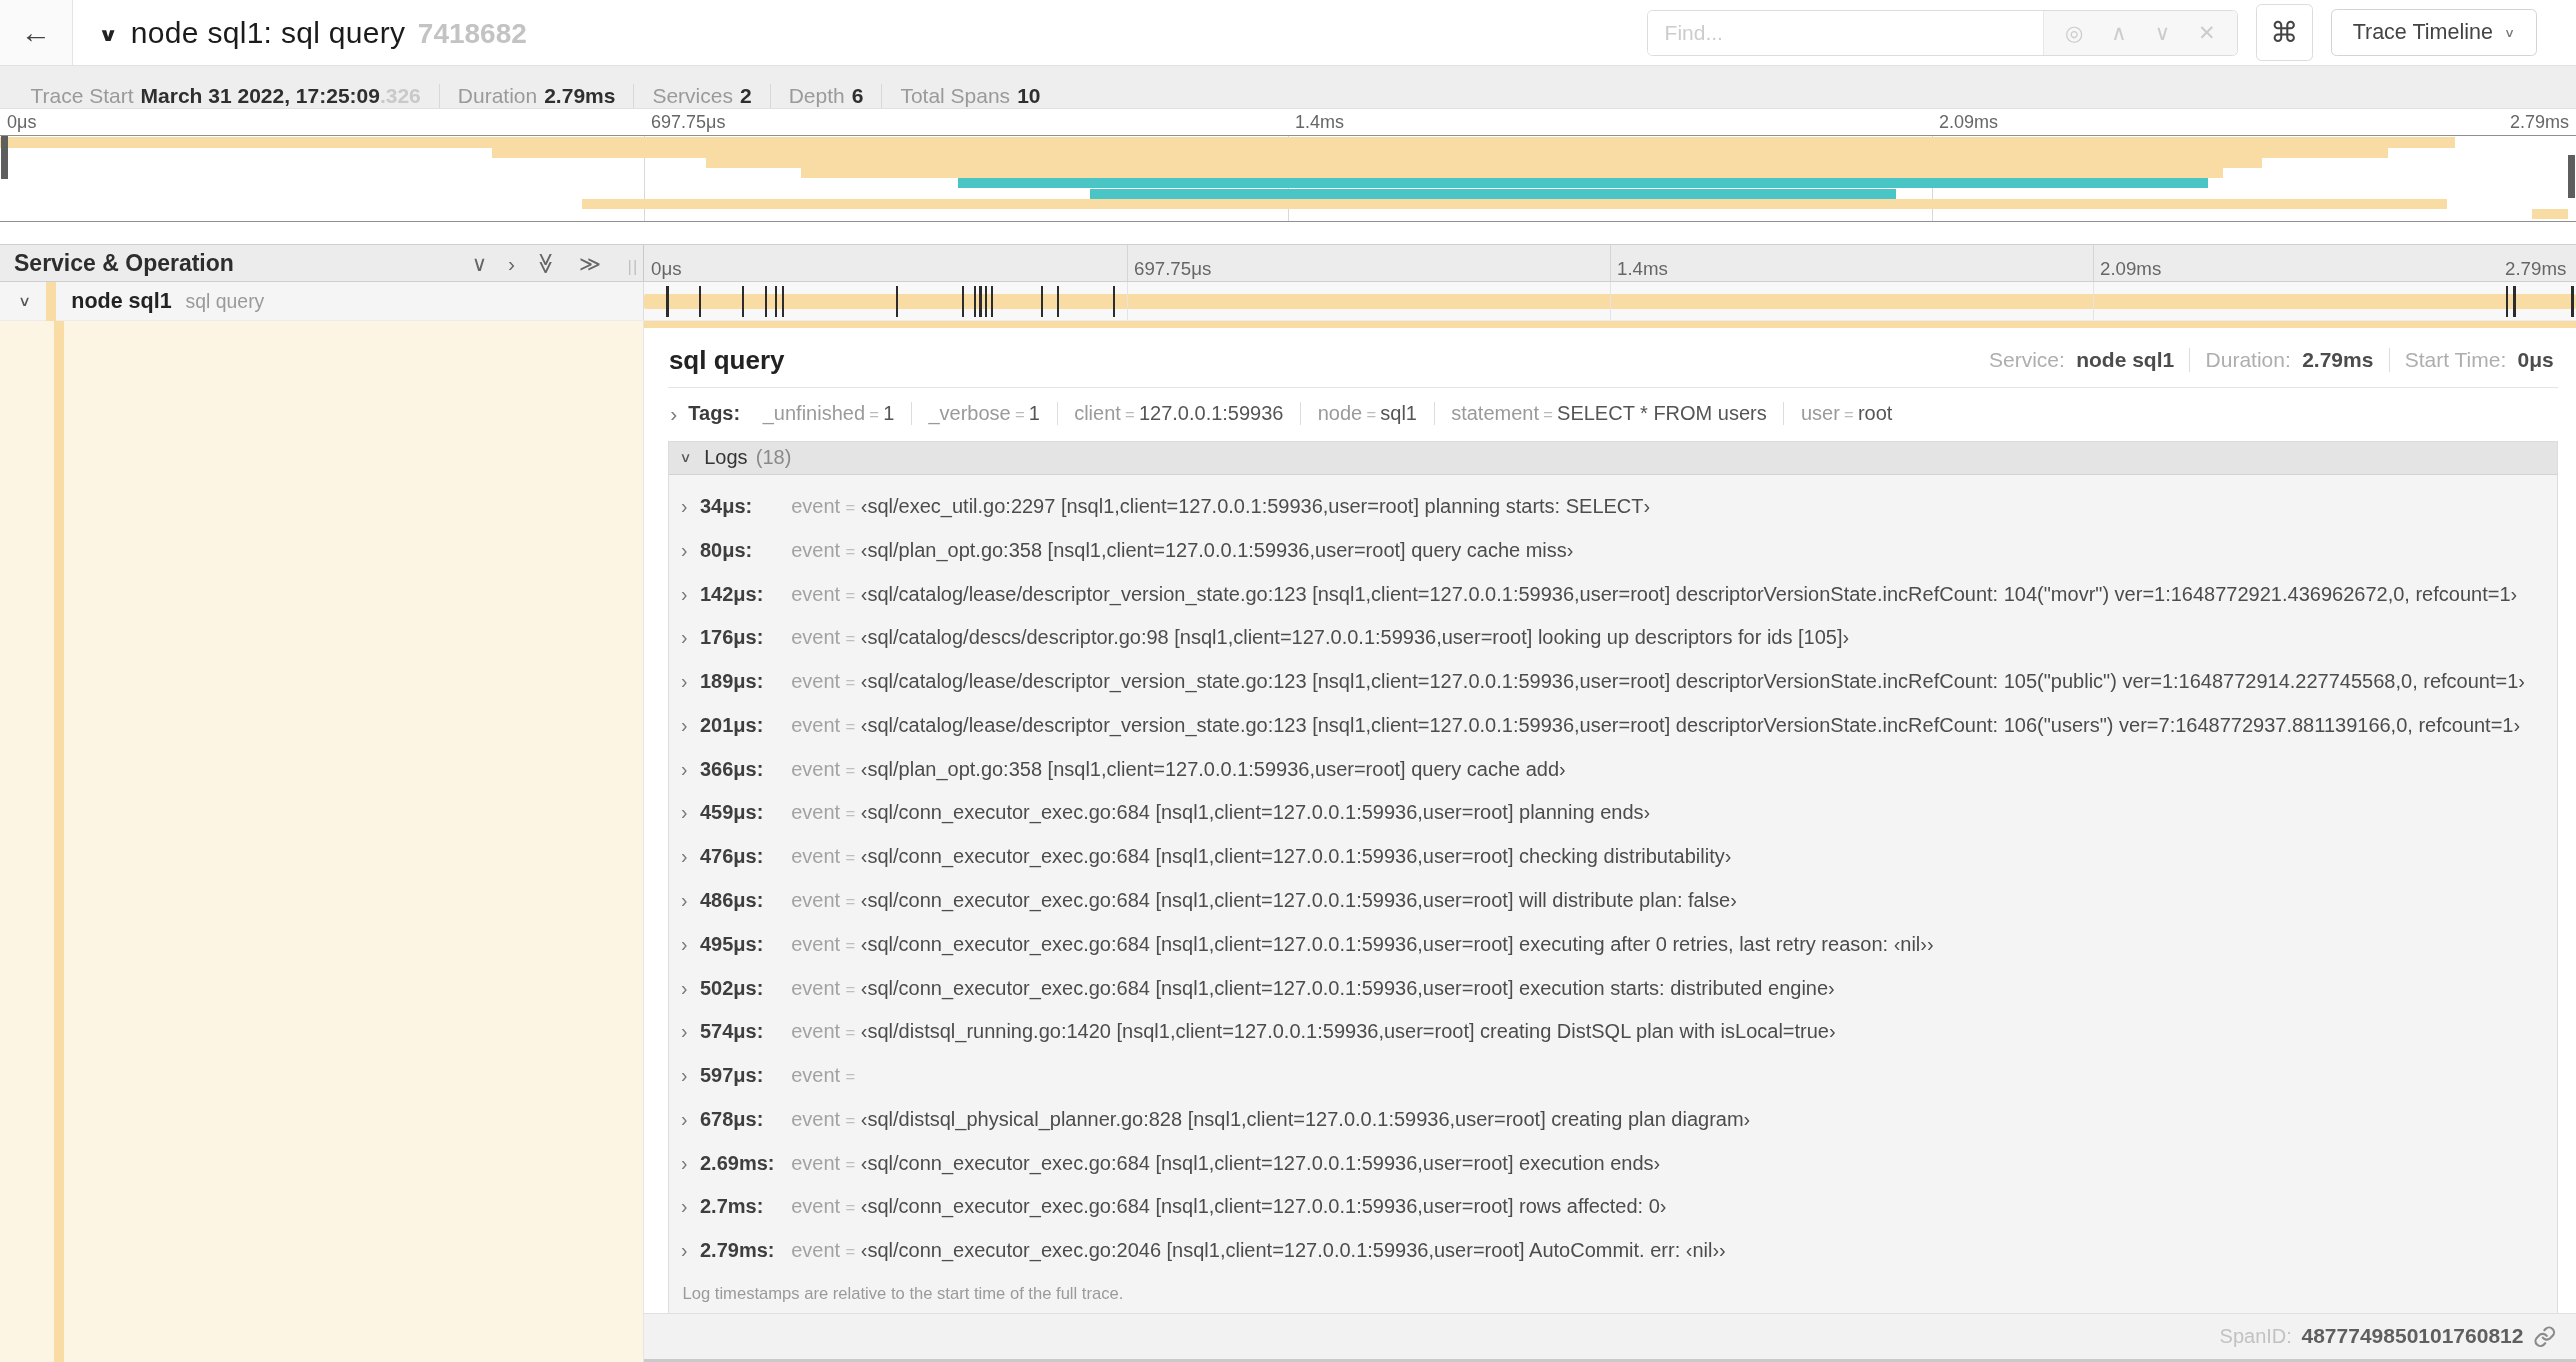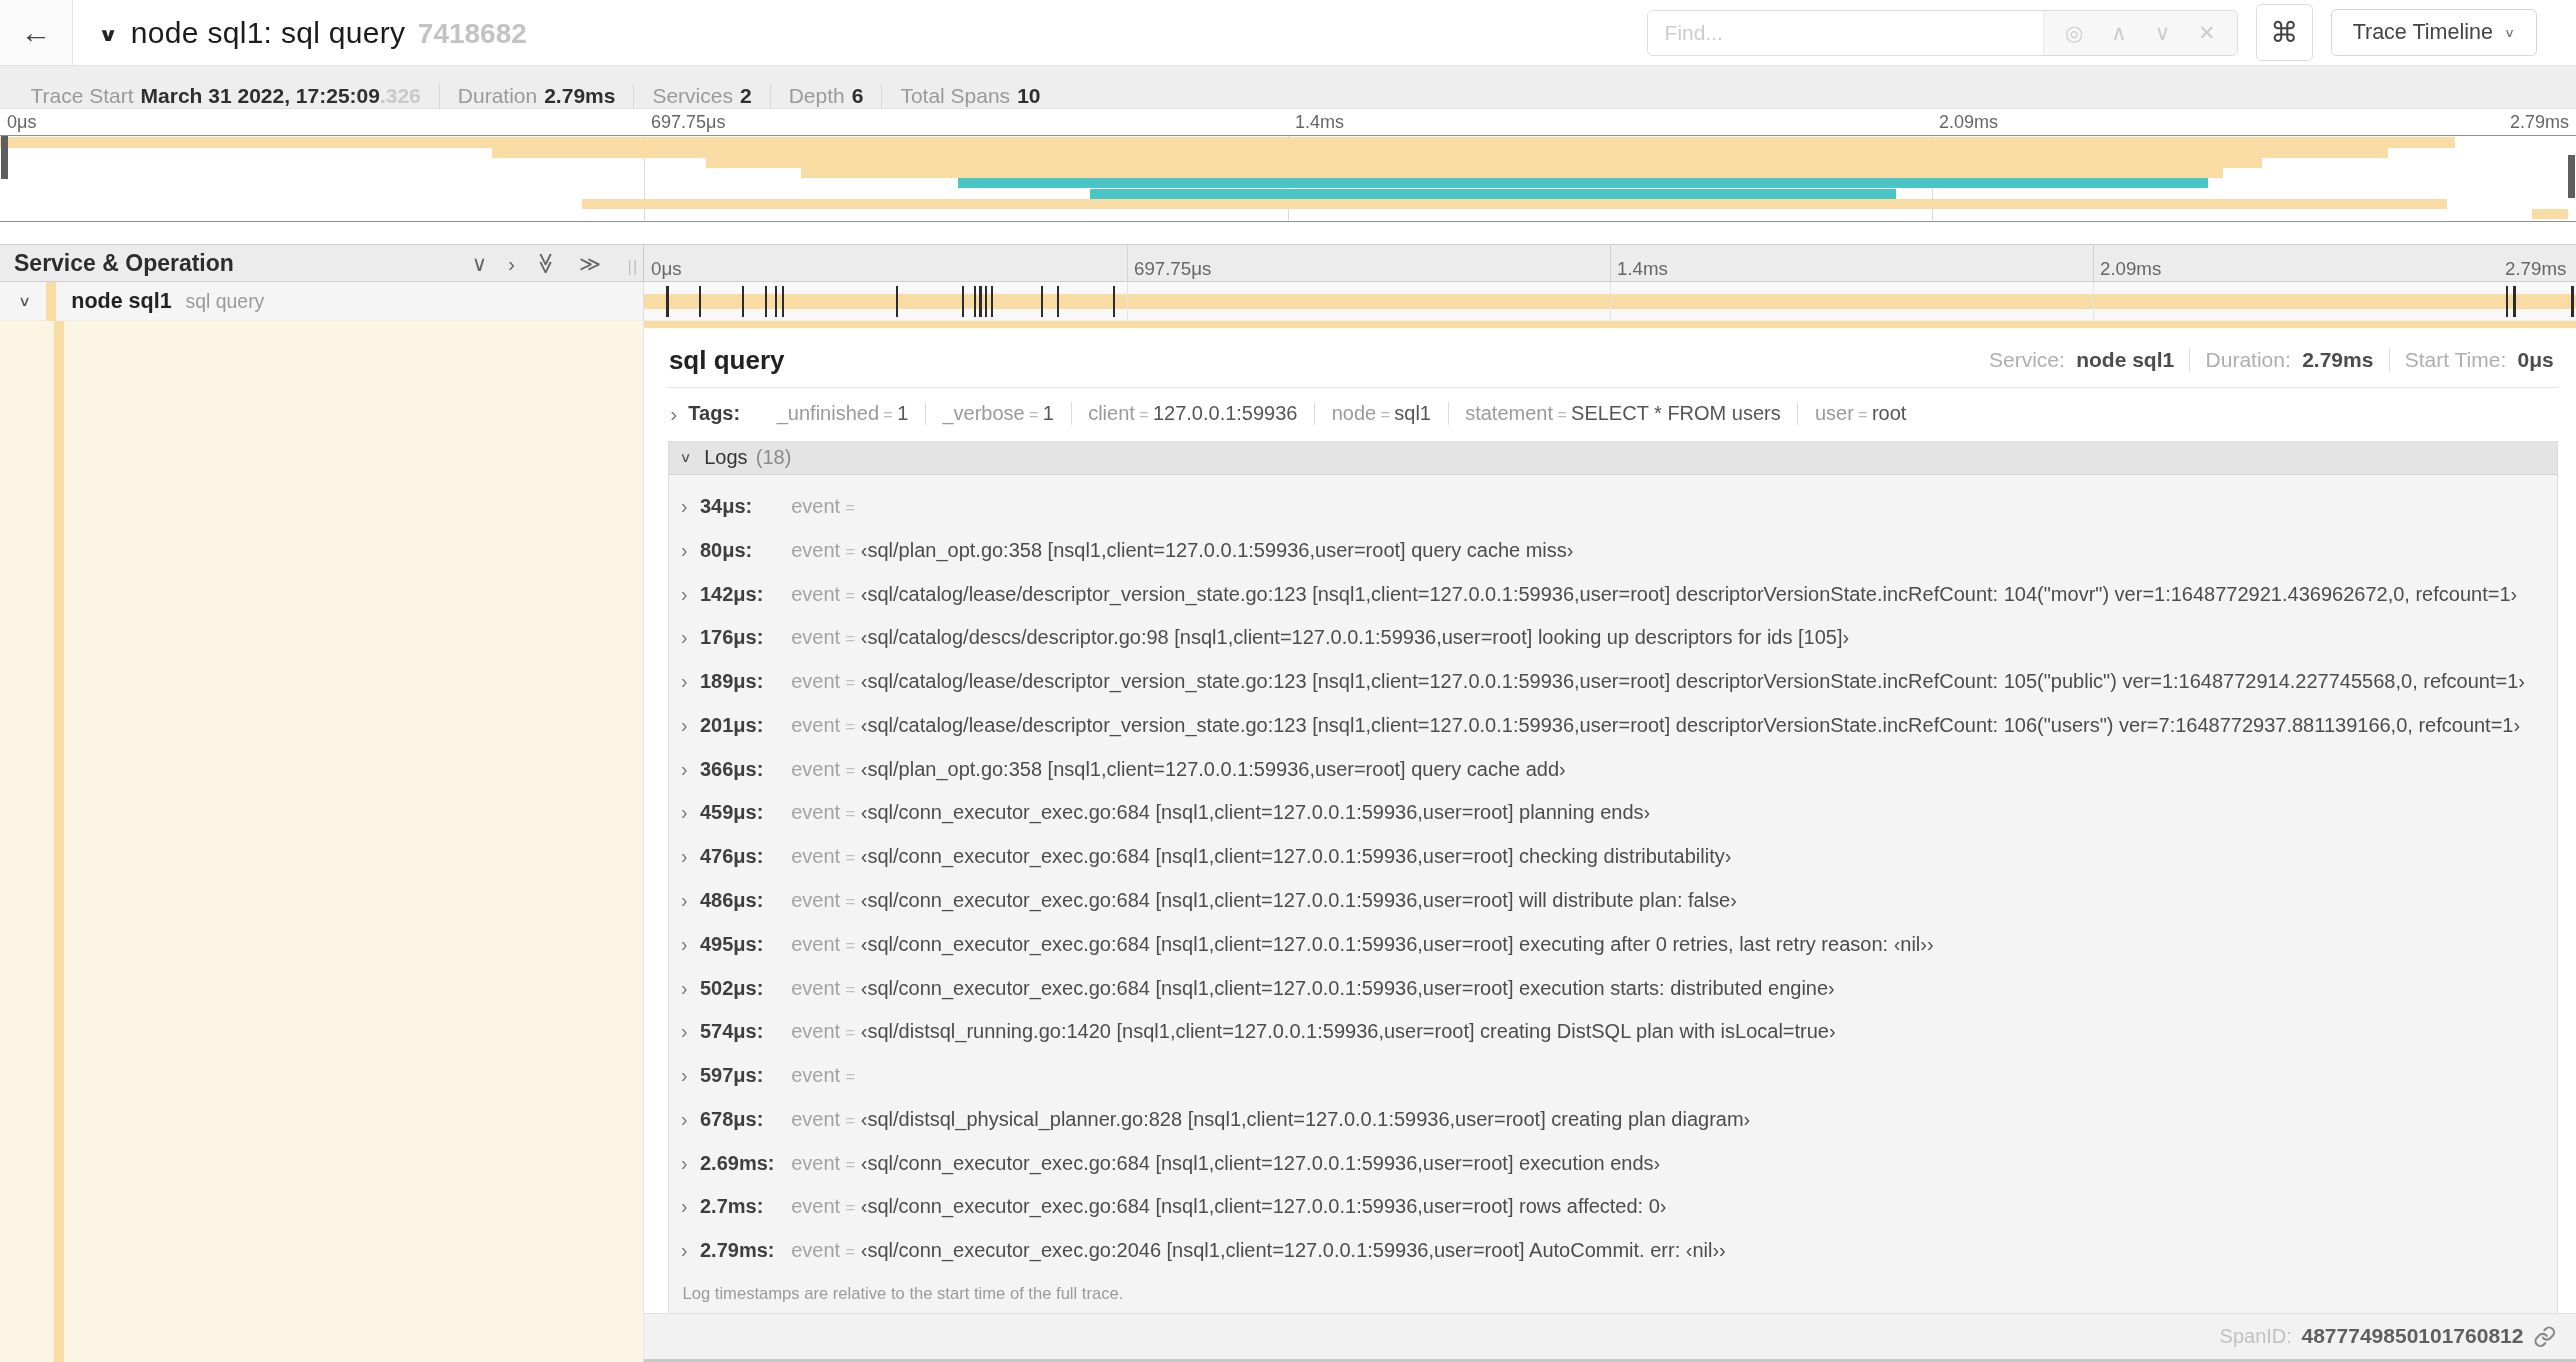--- a/index.html
+++ b/index.html
@@ -84,21 +84,21 @@
   .detail-panel { flex:1; background:#fff; padding:9.7px 18px 0 23.5px; overflow:hidden; }
   .dp-header { display:flex; align-items:center; justify-content:space-between; padding:7px 1.4px 11px 1.4px;
                border-bottom:0.7px solid #e4e4e4; }
   .dp-title { font-size:26px; font-weight:bold; color:#222; }
   .dp-meta { display:flex; align-items:center; font-size:21px; }
   .dp-meta-item { color:#aeaeae; padding:0 15.2px; border-right:0.7px solid #dcdcdc; }
   .dp-meta-item:last-child { border-right:none; padding-right:2.8px; }
   .dp-meta-item b { color:#4c4c4c; margin-left:5.5px; }
   .tags-row { display:flex; align-items:center; padding:14px 0 15.2px 2.8px; font-size:20px; flex-wrap:nowrap; cursor:pointer; }
   .tags-caret { color:#777; font-size:21px; margin-right:11px; }
-  .tags-label { font-weight:bold; color:#3c3c3c; margin-right:20px; }
+  .tags-label { font-weight:bold; color:#3c3c3c; margin-right:6px; }
   .tag-item { color:#9a9a9a; padding:0 16.6px; border-right:0.7px solid #ddd; white-space:nowrap; }
   .tag-item:last-child { border-right:none; }
   .tag-eq { color:#bbb; font-size:16.6px; padding:0 4.2px; }
   .tag-val { color:#555; }
   .logs-box { border:0.7px solid #dcdcdc; background:#f4f4f4; }
   .logs-header { height:33px; background:#e4e4e4; border-bottom:0.7px solid #d2d2d2; display:flex;
                  align-items:center; padding-left:11px; font-size:20px; cursor:pointer; }
   .logs-caret { color:#555; font-size:16.6px; margin-right:12.5px; transform:scaleY(.8); }
   .logs-title { font-weight:normal; color:#333; margin-right:8.3px; }
   .logs-count { color:#8a8a8a; }
@@ -265,20 +265,21 @@
             <span class="logs-caret">∨</span>
             <span class="logs-title">Logs</span>
             <span class="logs-count">(18)</span>
           </div>
           <div class="log-rows" id="log-rows">
               <div class="log-row">
                 <span class="log-caret">›</span>
                 <span class="log-time">34μs:</span>
                 <span class="log-field">event</span>
                 <span class="log-eq">=</span>
+                <span class="log-val">‹sql/exec_util.go:2297 [nsql1,client=127.0.0.1:59936,user=root] planning starts: SELECT›</span>
               </div>
               <div class="log-row">
                 <span class="log-caret">›</span>
                 <span class="log-time">80μs:</span>
                 <span class="log-field">event</span>
                 <span class="log-eq">=</span>
                 <span class="log-val">‹sql/plan_opt.go:358 [nsql1,client=127.0.0.1:59936,user=root] query cache miss›</span>
               </div>
               <div class="log-row">
                 <span class="log-caret">›</span>

